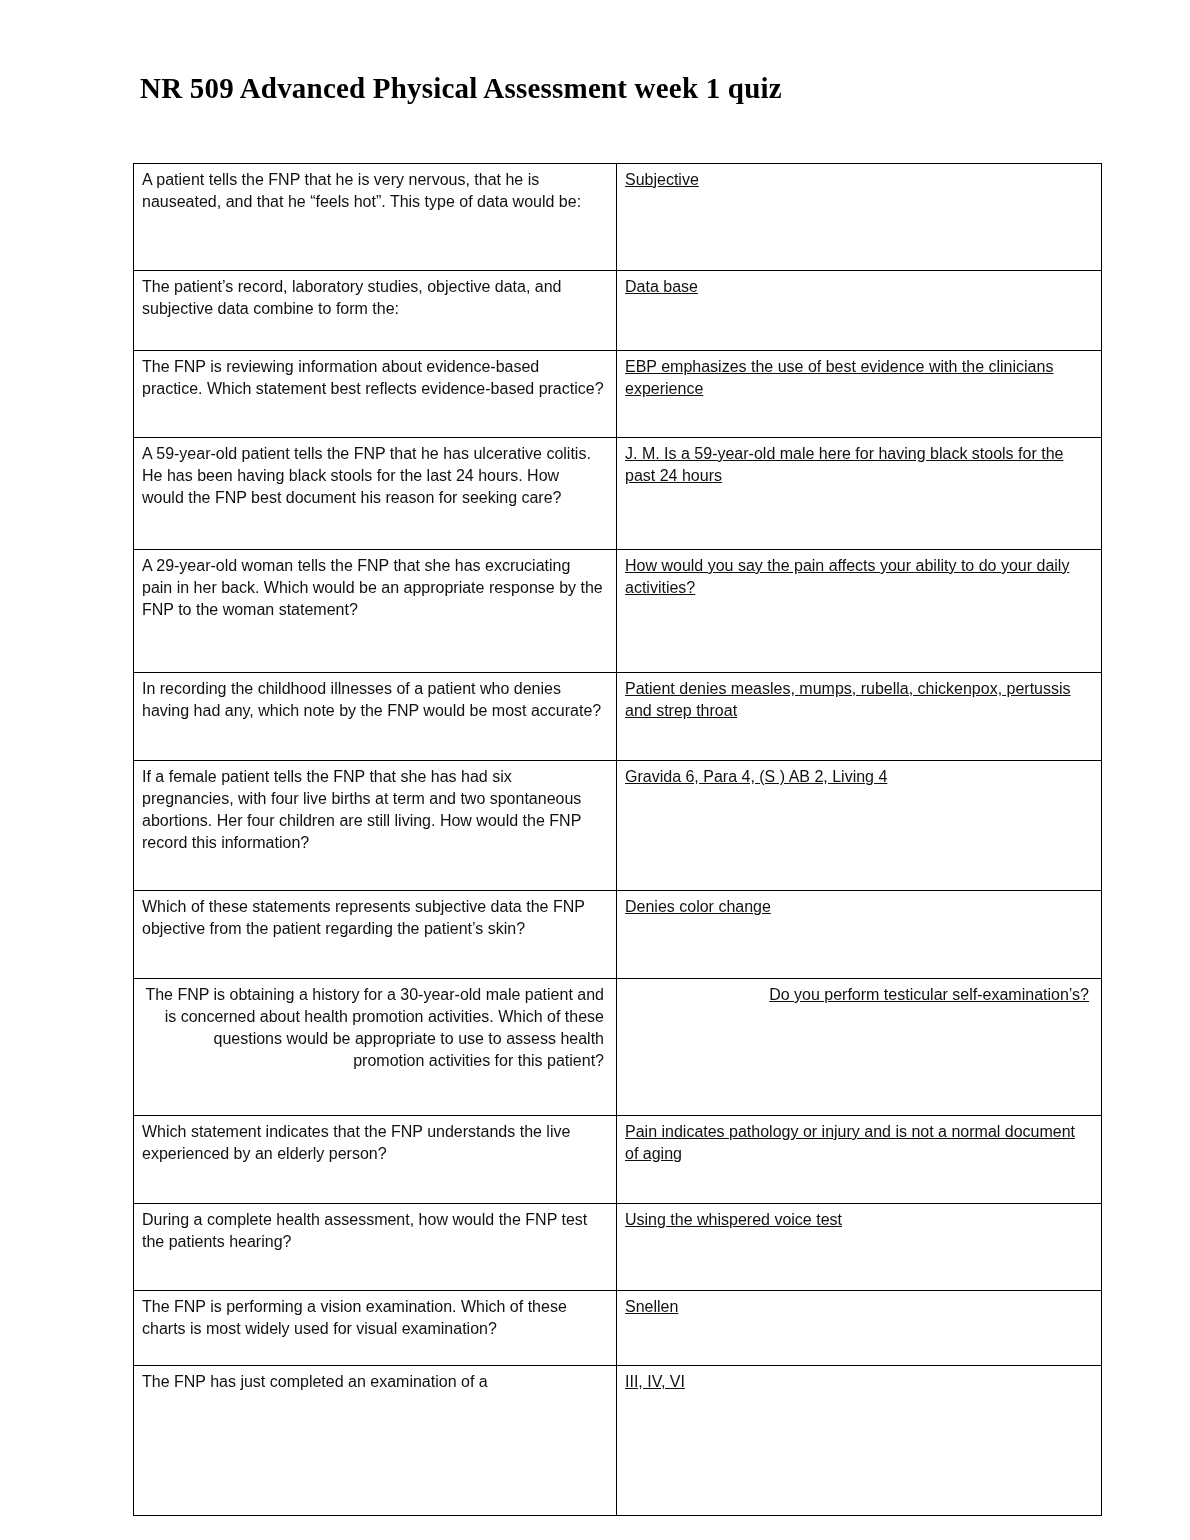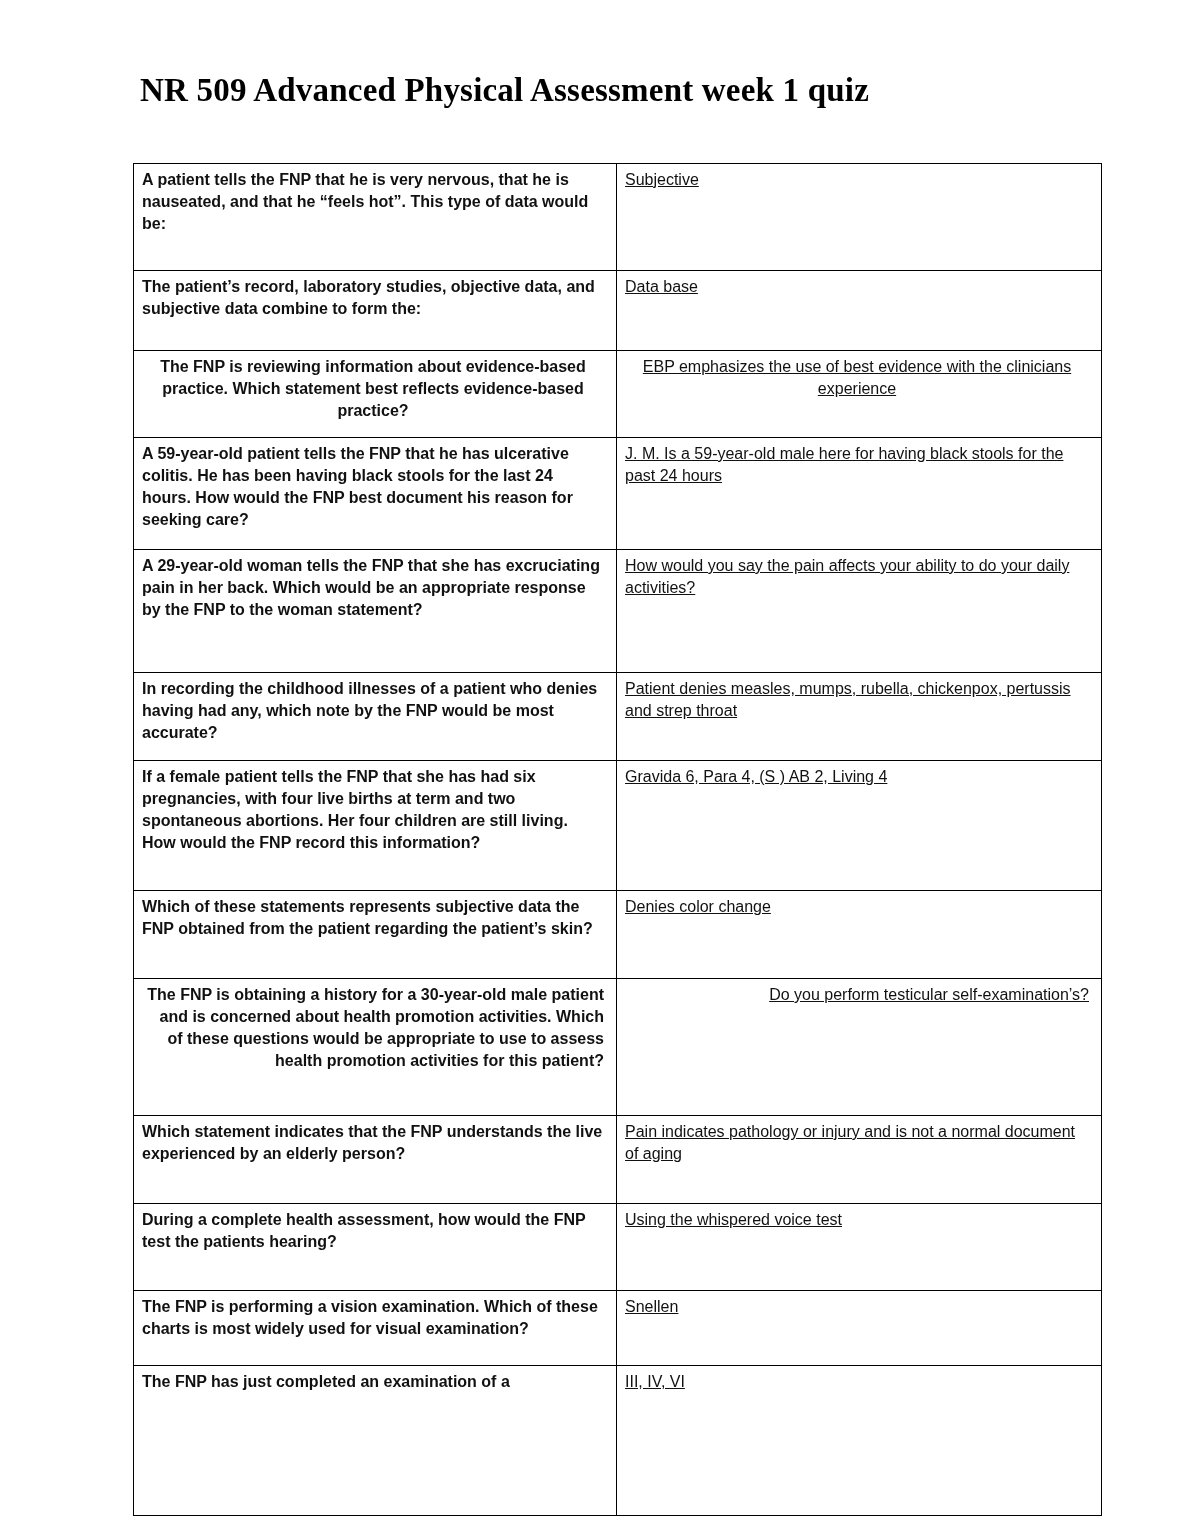--- a/index.html
+++ b/index.html
@@ -11,21 +11,21 @@
     width: 1190px;
     height: 1540px;
     overflow: hidden;
     font-family: "Liberation Sans", sans-serif;
     color: #000000;
     position: relative;
   }
   .page-title {
     font-family: "Liberation Serif", serif;
     font-weight: bold;
-    font-size: 33px;
+    font-size: 29px;
     margin: 0;
     position: absolute;
     left: 140px;
     top: 72px;
     letter-spacing: 0.2px;
   }
   table.quiz-table {
     position: absolute;
     left: 133px;
     top: 163px;
@@ -35,27 +35,27 @@
   }
   table.quiz-table td {
     border: 1px solid #000000;
     vertical-align: top;
     padding: 5px 12px 5px 8px;
     font-size: 16px;
     line-height: 1.38;
     color: #111111;
     overflow: hidden;
   }
-  td.col-question { width: 462px; font-weight: bold; }
+  td.col-question { width: 462px; }
   td.col-answer   { width: 464px; text-decoration: underline; }
 
   
   tbody tr:nth-child(1)  { height: 107px; }
   tbody tr:nth-child(2)  { height: 80px;  }
-  tbody tr:nth-child(3)  { height: 87px; text-align: center;  }
+  tbody tr:nth-child(3)  { height: 87px;  }
   tbody tr:nth-child(4)  { height: 112px; }
   tbody tr:nth-child(5)  { height: 123px; }
   tbody tr:nth-child(6)  { height: 88px;  }
   tbody tr:nth-child(7)  { height: 130px; }
   tbody tr:nth-child(8)  { height: 88px;  }
   tbody tr:nth-child(9)  { height: 137px; text-align: right; }
   tbody tr:nth-child(10) { height: 88px;  }
   tbody tr:nth-child(11) { height: 87px;  }
   tbody tr:nth-child(12) { height: 75px;  }
   tbody tr:nth-child(13) { height: 150px; }
@@ -89,21 +89,21 @@
     </tr>
     <tr>
       <td class="col-question">In recording the childhood illnesses of a patient who denies having had any, which note by the FNP would be most accurate?</td>
       <td class="col-answer">Patient denies measles, mumps, rubella, chickenpox, pertussis and strep throat</td>
     </tr>
     <tr>
       <td class="col-question">If a female patient tells the FNP that she has had six pregnancies, with four live births at term and two spontaneous abortions. Her four children are still living. How would the FNP record this information?</td>
       <td class="col-answer">Gravida 6, Para 4, (S ) AB 2, Living 4</td>
     </tr>
     <tr>
-      <td class="col-question">Which of these statements represents subjective data the FNP obtained from the patient regarding the patient’s skin?</td>
+      <td class="col-question">Which of these statements represents subjective data the FNP objective from the patient regarding the patient’s skin?</td>
       <td class="col-answer">Denies color change</td>
     </tr>
     <tr>
       <td class="col-question">The FNP is obtaining a history for a 30-year-old male patient and is concerned about health promotion activities. Which of these questions would be appropriate to use to assess health promotion activities for this patient?</td>
       <td class="col-answer">Do you perform testicular self-examination’s?</td>
     </tr>
     <tr>
       <td class="col-question">Which statement indicates that the FNP understands the live experienced by an elderly person?</td>
       <td class="col-answer">Pain indicates pathology or injury and is not a normal document of aging</td>
     </tr>

